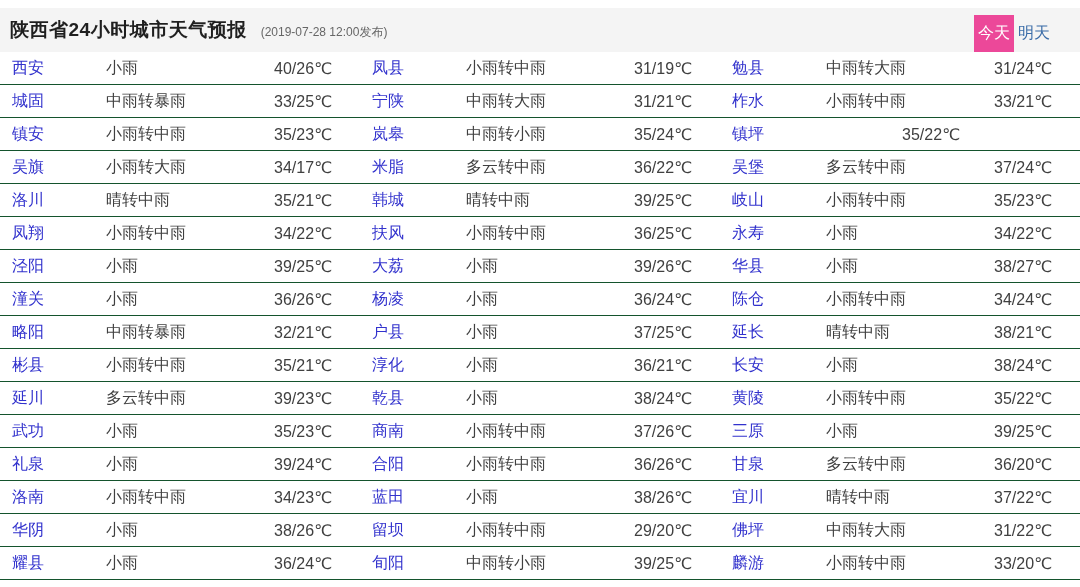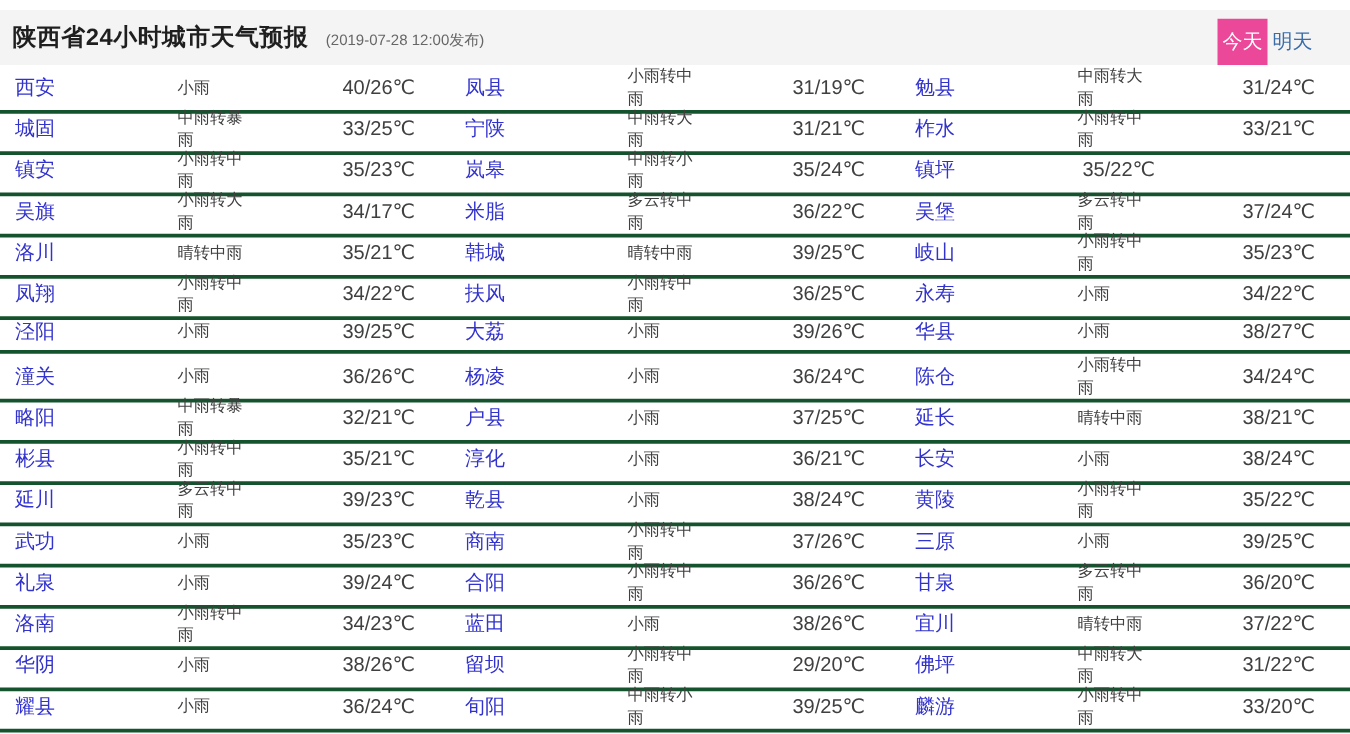--- a/index.html
+++ b/index.html
@@ -64,32 +64,31 @@
   .frow {
     display:grid;
     grid-template-columns:repeat(3, 1fr);
     height:33px;
   }
   .fcell {
     display:grid;
     grid-template-columns:94px 1fr 92px;
     align-items:center;
     padding:0 28px 0 12px;
-    border-bottom:3px solid #14532d;
-    gap:36px;
+    border-bottom:1px solid #14532d;
   }
   .city {
     color:#3232cd;
     font-size:16px;
     text-decoration:none;
     cursor:pointer;
   }
   .weather {
     color:#404040;
-    font-size:13px;
+    font-size:16px;
   }
   .temp {
     color:#404040;
     font-size:16px;
     text-align:right;
     white-space:nowrap;
   }
 </style>
 </head>
 <body>

